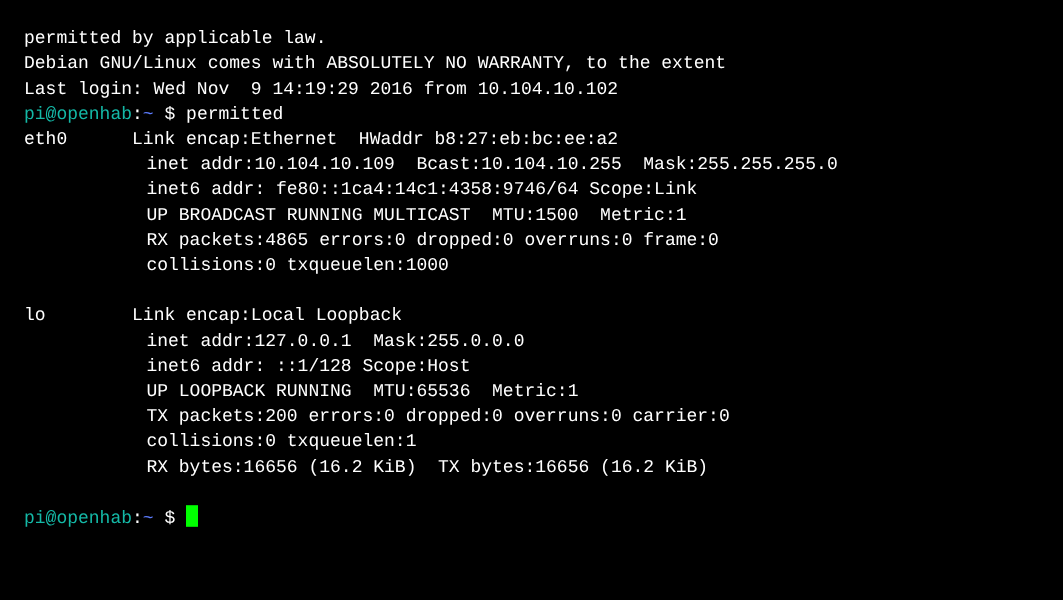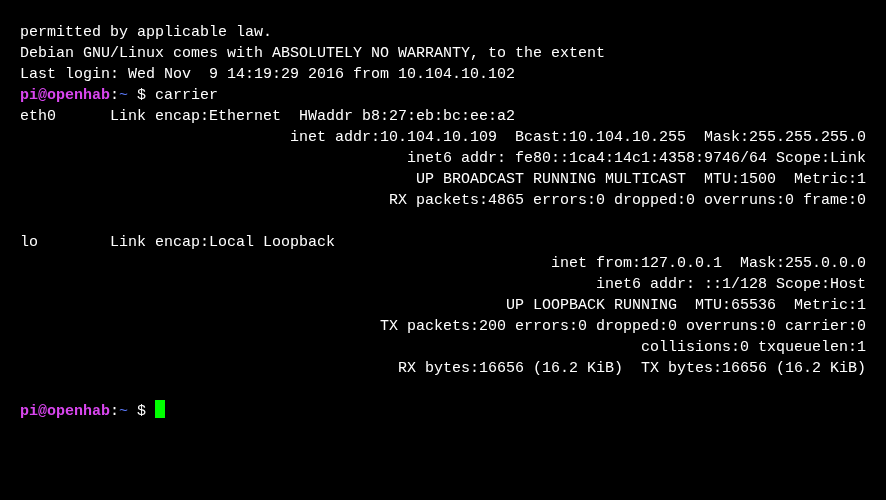--- a/index.html
+++ b/index.html
@@ -15,32 +15,30 @@
       line-height: 21px;
       padding: 22px 20px 10px 20px;
       width: 886px;
       height: 500px;
       overflow: hidden;
     }
     .line {
       white-space: pre;
     }
     .green {
-      color: #d946ef;
-      font-weight: bold;
+      color: #14b8a6;
     }
     .blue {
       color: #5c7cff;
     }
     .white {
       color: #ffffff;
     }
     .indent {
       padding-left: 102px;
-      text-align: right;
     }
     .cursor {
       display: inline-block;
       width: 10px;
       height: 18px;
       background-color: #00ff00;
       vertical-align: text-bottom;
       margin-bottom: 2px;
     }
     .spacer {
@@ -49,32 +47,33 @@
   </style>
 </head>
 <body>
 
 <div>
 
   <div class="line">permitted by applicable law.</div>
   <div class="line">Debian GNU/Linux comes with ABSOLUTELY NO WARRANTY, to the extent</div>
   <div class="line">Last login: Wed Nov  9 14:19:29 2016 from 10.104.10.102</div>
 
-  <div class="line"><span class="green">pi@openhab</span><span class="white">:</span><span class="blue">~ </span><span class="white">$ </span><span class="white">carrier</span></div>
+  <div class="line"><span class="green">pi@openhab</span><span class="white">:</span><span class="blue">~ </span><span class="white">$ </span><span class="white">permitted</span></div>
 
   <div class="line"><span>eth0</span><span>      </span><span>Link encap:Ethernet  HWaddr b8:27:eb:bc:ee:a2</span></div>
   <div class="line indent">inet addr:10.104.10.109  Bcast:10.104.10.255  Mask:255.255.255.0</div>
   <div class="line indent">inet6 addr: fe80::1ca4:14c1:4358:9746/64 Scope:Link</div>
   <div class="line indent">UP BROADCAST RUNNING MULTICAST  MTU:1500  Metric:1</div>
   <div class="line indent">RX packets:4865 errors:0 dropped:0 overruns:0 frame:0</div>
+  <div class="line indent">collisions:0 txqueuelen:1000</div>
 
   <div class="spacer"></div>
 
   <div class="line"><span>lo</span><span>        </span><span>Link encap:Local Loopback</span></div>
-  <div class="line indent">inet from:127.0.0.1  Mask:255.0.0.0</div>
+  <div class="line indent">inet addr:127.0.0.1  Mask:255.0.0.0</div>
   <div class="line indent">inet6 addr: ::1/128 Scope:Host</div>
   <div class="line indent">UP LOOPBACK RUNNING  MTU:65536  Metric:1</div>
   <div class="line indent">TX packets:200 errors:0 dropped:0 overruns:0 carrier:0</div>
   <div class="line indent">collisions:0 txqueuelen:1</div>
   <div class="line indent">RX bytes:16656 (16.2 KiB)  TX bytes:16656 (16.2 KiB)</div>
 
   <div class="spacer"></div>
 
   <div class="line"><span class="green">pi@openhab</span><span class="white">:</span><span class="blue">~ </span><span class="white">$ </span><span class="cursor"></span></div>
 

